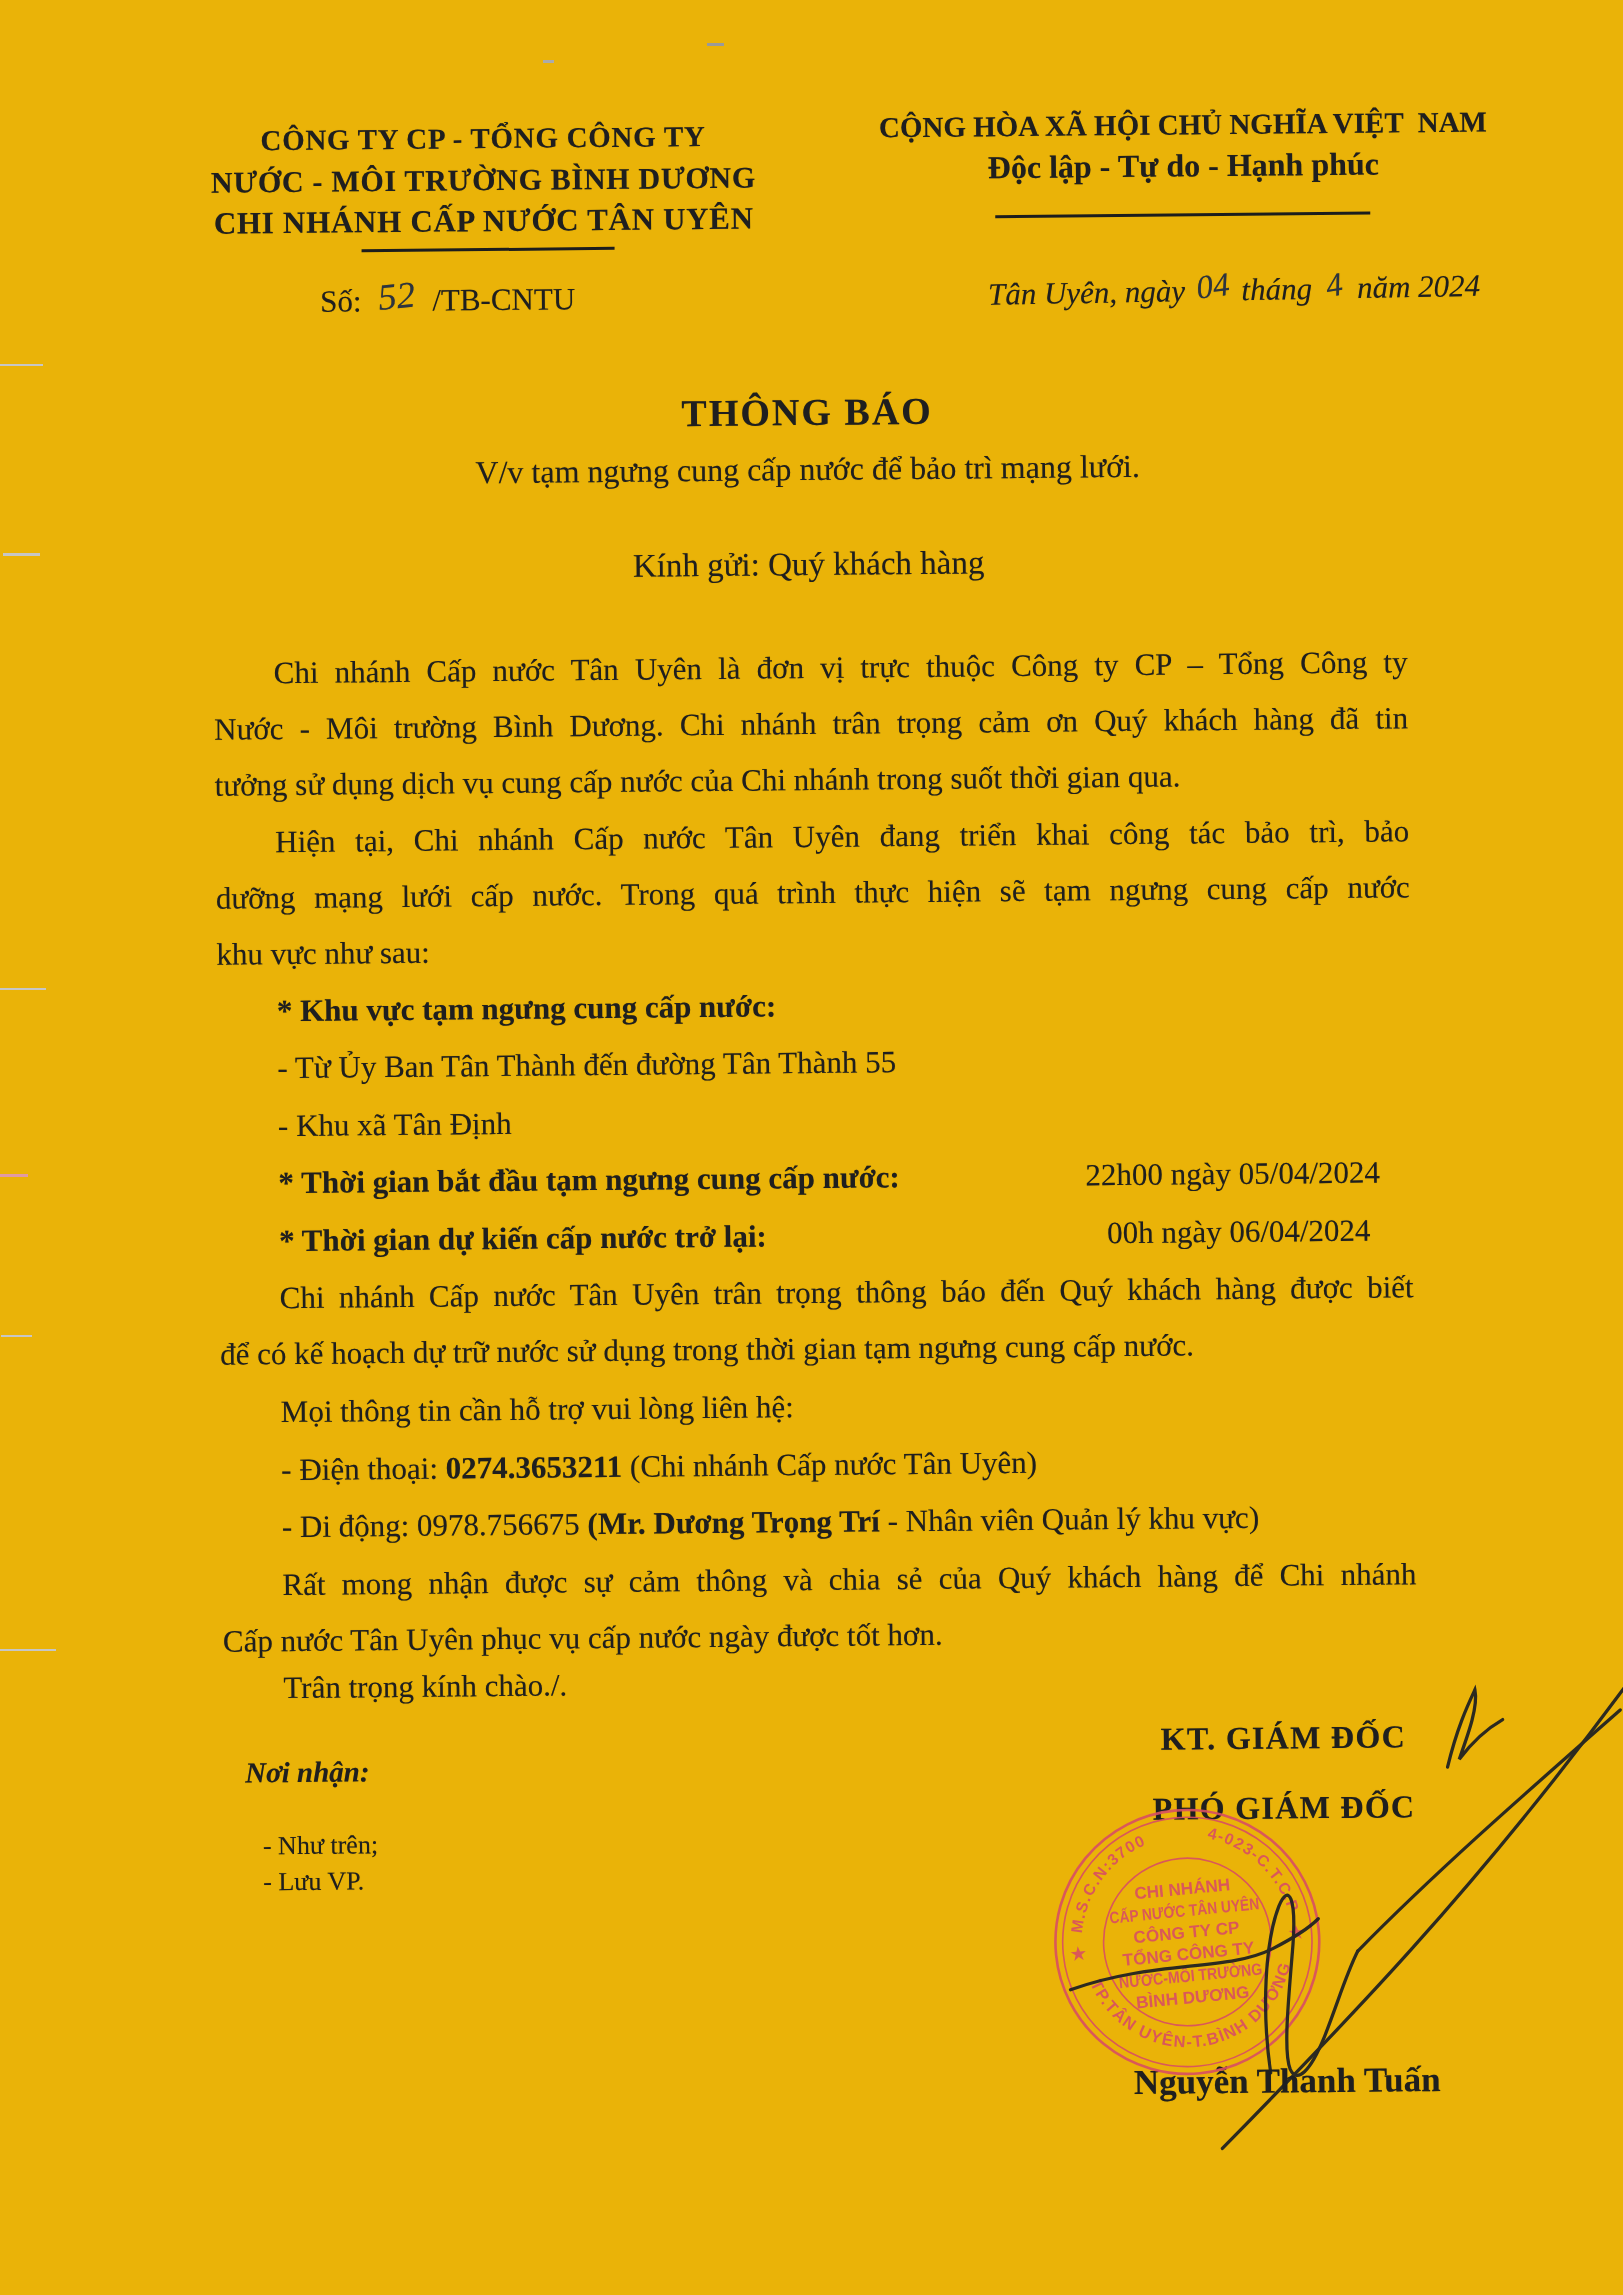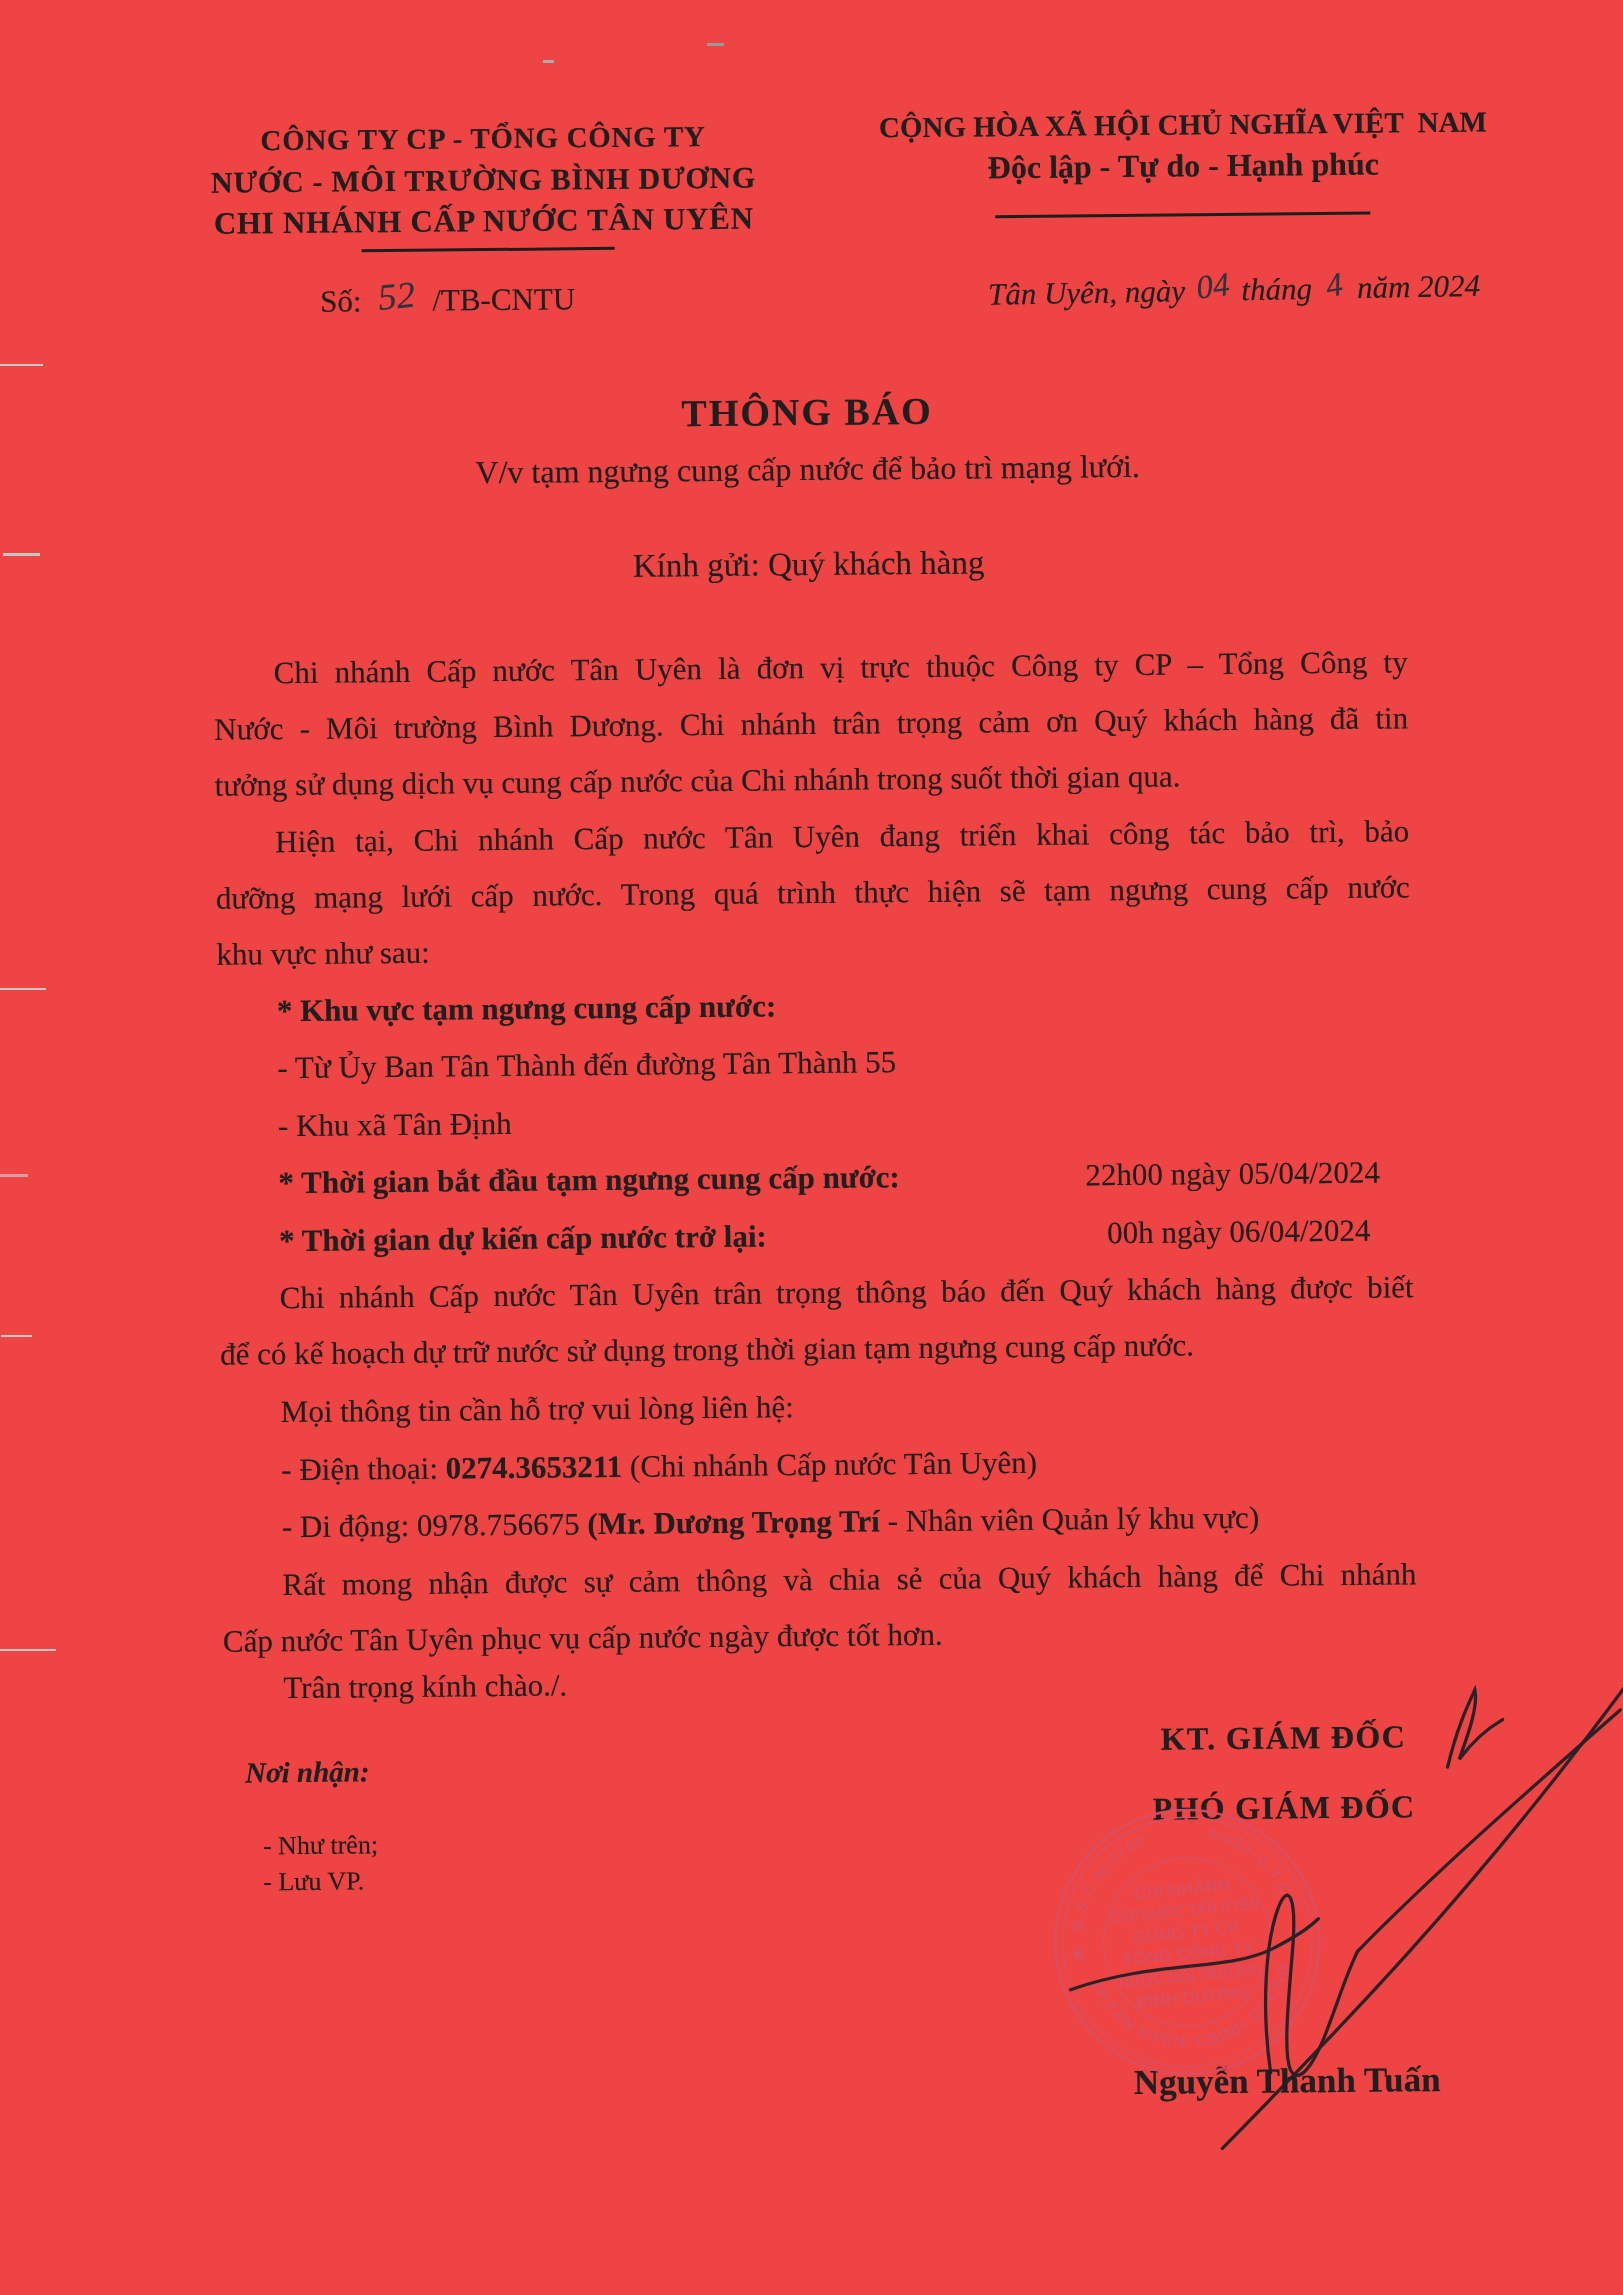--- a/index.html
+++ b/index.html
@@ -1,18 +1,18 @@
 <!DOCTYPE html>
 <html style="font-size:10.5px"><head>
 <meta charset="utf-8">
 <style>
   html,body{margin:0;padding:0;background:#888;}
   #page{
     position:relative; width:1624px; height:2295px;
-    background:#ef4444; overflow:hidden;
+    background:#eab308; overflow:hidden;
     font-family:"Liberation Serif","DejaVu Serif",serif;
     color:#1f1f1f;
   }
   #content{
     position:absolute; left:0; top:0; width:100%; height:100%;
     transform:rotate(-0.55deg); transform-origin:50% 40%;
   }
   .t{ text-shadow:0 0 0.7px rgba(20,20,20,.4); }
   
   .hleft{ position:absolute; left:196px; top:115px; width:589px; text-align:center; font-weight:bold; }

